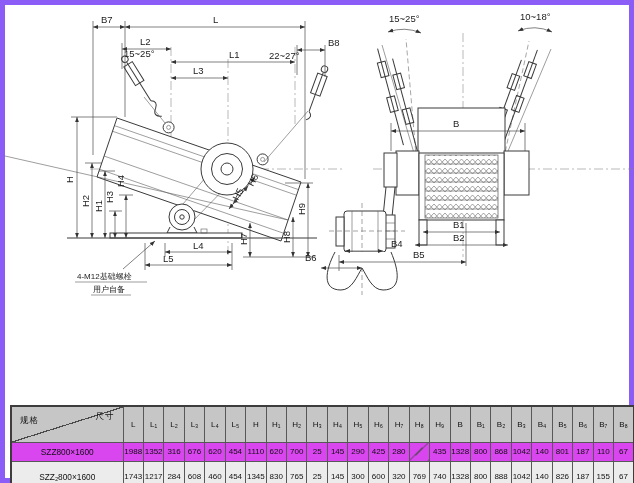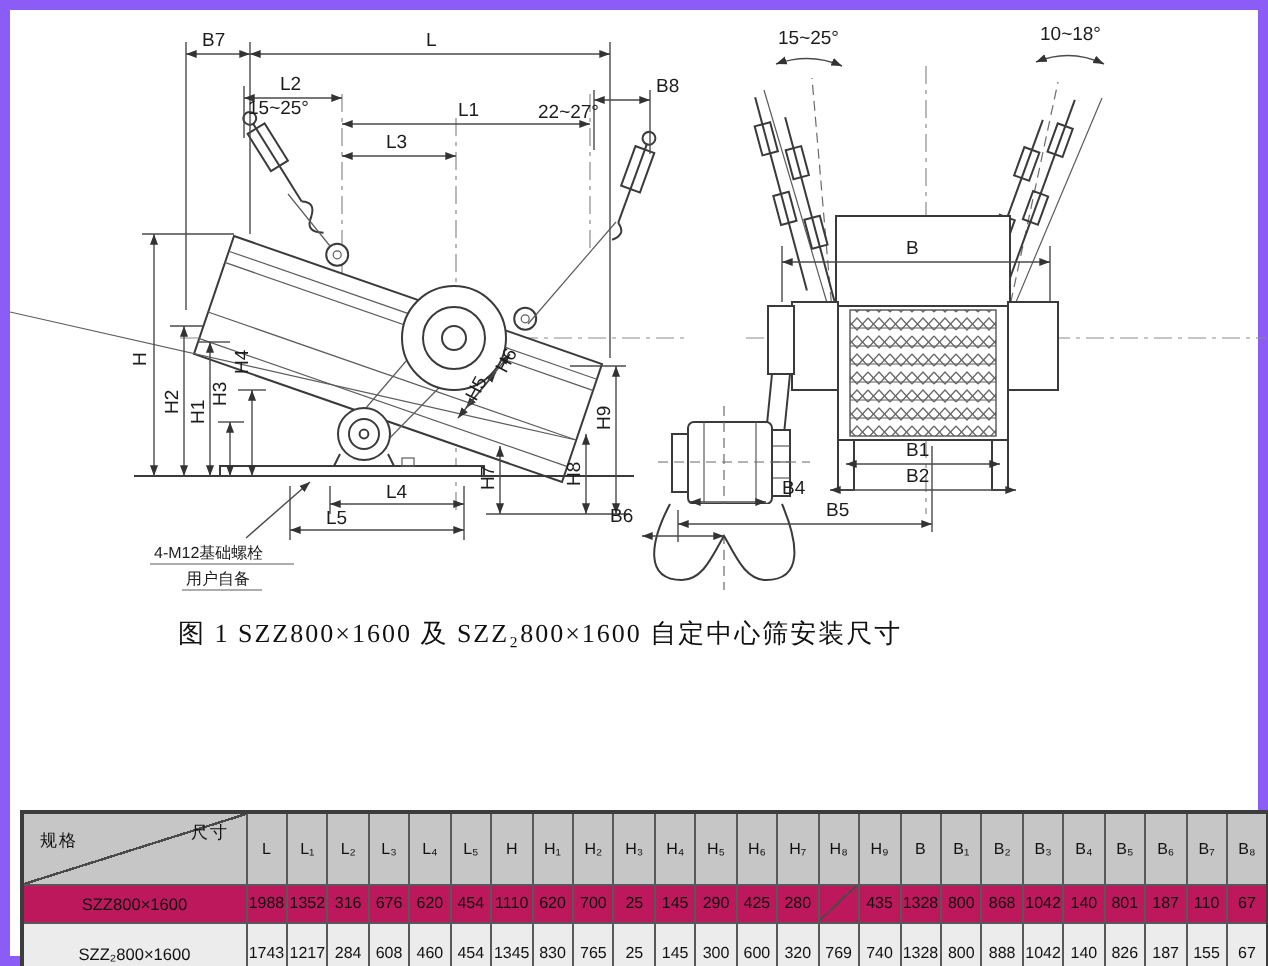--- a/index.html
+++ b/index.html
@@ -21,21 +21,21 @@
     position:absolute;left:84px;top:303px;width:480px;
     font:13px "Liberation Serif",serif;color:#111;letter-spacing:1px;white-space:nowrap;
   }
   
   .tbl-wrap{position:absolute;left:5px;top:400px;width:625px;}
   table.spec{border-collapse:collapse;table-layout:fixed;width:625px;
     font:8px "Liberation Sans",sans-serif;color:#111;border:2px solid #3d3d3d;}
   table.spec td,table.spec th{border:1px solid #585858;text-align:center;padding:0;
     overflow:hidden;white-space:nowrap;font-weight:normal;}
   table.spec tr.hd{height:36px;background:#c6c6c6;padding-left:28px;}
-  table.spec tr.r0{height:19px;background:#be185d;}
+  table.spec tr.r0{height:19px;background:#d946ef;}
   table.spec tr.r1{height:32px;background:#ececec;}
   table.spec th.corner{position:relative;background:
       linear-gradient(to bottom right,rgba(0,0,0,0) calc(50% - .6px),#4a4a4a calc(50% - .6px),
       #4a4a4a calc(50% + .6px),rgba(0,0,0,0) calc(50% + .6px)),#c6c6c6;}
   .corner span{position:absolute;font-size:8.5px;letter-spacing:1px;}
   .corner .ct{top:4px;right:8px;}
   .corner .cb{bottom:15px;left:8px;}
   td.slash{background:
       linear-gradient(to bottom right,rgba(0,0,0,0) calc(50% - .5px),#4a4a4a calc(50% - .5px),
       #4a4a4a calc(50% + .5px),rgba(0,0,0,0) calc(50% + .5px));}
@@ -326,21 +326,20 @@
     <g>
       <line class="dim" x1="316" y1="263" x2="357" y2="263" marker-start="url(#ar)" marker-end="url(#ar)"></line>
       <text class="dl" x="300" y="256">B6</text>
     </g>
     <line class="dim" x1="334" y1="250" x2="334" y2="266"></line>
     <line class="dim" x1="461" y1="218" x2="461" y2="261"></line>
   </g>
 </svg>
 
 
-<div class="caption">图 1   SZZ800×1600 及 SZZ₂800×1600 自定中心筛安装尺寸</div>
 
 
 <div class="tbl-wrap">
   <table class="spec">
         <colgroup>
           <col style="width: 112px;">
           <col>
           <col>
           <col>
           <col>

